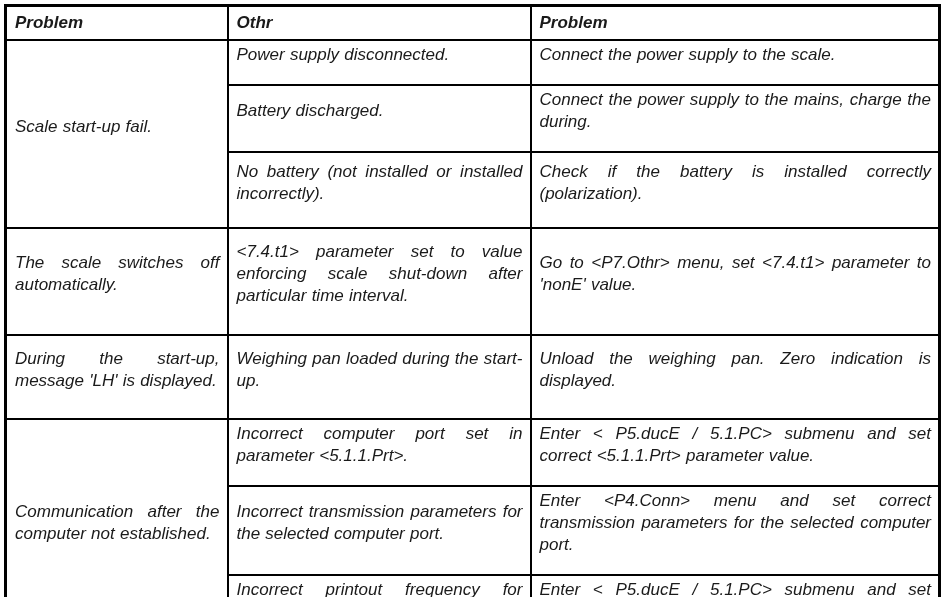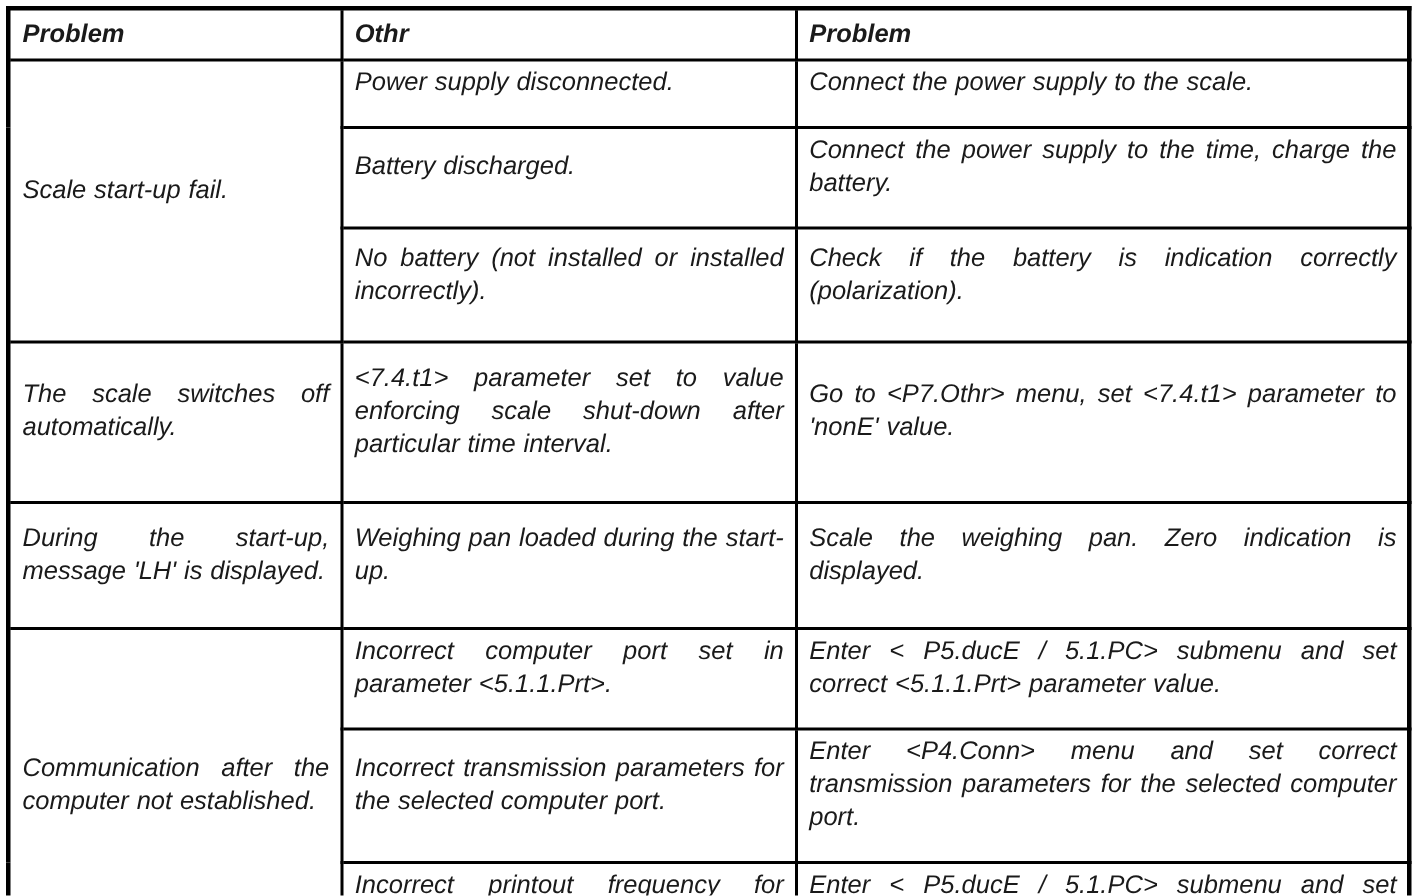--- a/index.html
+++ b/index.html
@@ -77,35 +77,35 @@
       </tr>
     </thead>
     <tbody>
       <tr class="r-1">
         <td rowspan="3">Scale start-up fail.</td>
         <td>Power supply disconnected.</td>
         <td>Connect the power supply to the scale.</td>
       </tr>
       <tr class="r-2">
         <td>Battery discharged.</td>
-        <td>Connect the power supply to the time, charge the battery.</td>
+        <td>Connect the power supply to the mains, charge the during.</td>
       </tr>
       <tr class="r-3">
         <td>No battery (not installed or installed incorrectly).</td>
-        <td>Check if the battery is indication correctly (polarization).</td>
+        <td>Check if the battery is installed correctly (polarization).</td>
       </tr>
       <tr class="r-4">
         <td>The scale switches off automatically.</td>
         <td>&lt;7.4.t1&gt; parameter set to value enforcing scale shut-down after particular time interval.</td>
         <td>Go to &lt;P7.Othr&gt; menu, set &lt;7.4.t1&gt; parameter to 'nonE' value.</td>
       </tr>
       <tr class="r-5">
         <td>During the start-up, message 'LH' is displayed.</td>
         <td>Weighing pan loaded during the start-up.</td>
-        <td>Scale the weighing pan. Zero indication is displayed.</td>
+        <td>Unload the weighing pan. Zero indication is displayed.</td>
       </tr>
       <tr class="r-6">
         <td rowspan="3">Communication after the computer not established.</td>
         <td>Incorrect computer port set in parameter &lt;5.1.1.Prt&gt;.</td>
         <td>Enter &lt; P5.ducE / 5.1.PC&gt; submenu and set correct &lt;5.1.1.Prt&gt; parameter value.</td>
       </tr>
       <tr class="r-7">
         <td>Incorrect transmission parameters for the selected computer port.</td>
         <td>Enter &lt;P4.Conn&gt; menu and set correct transmission parameters for the selected computer port.</td>
       </tr>

